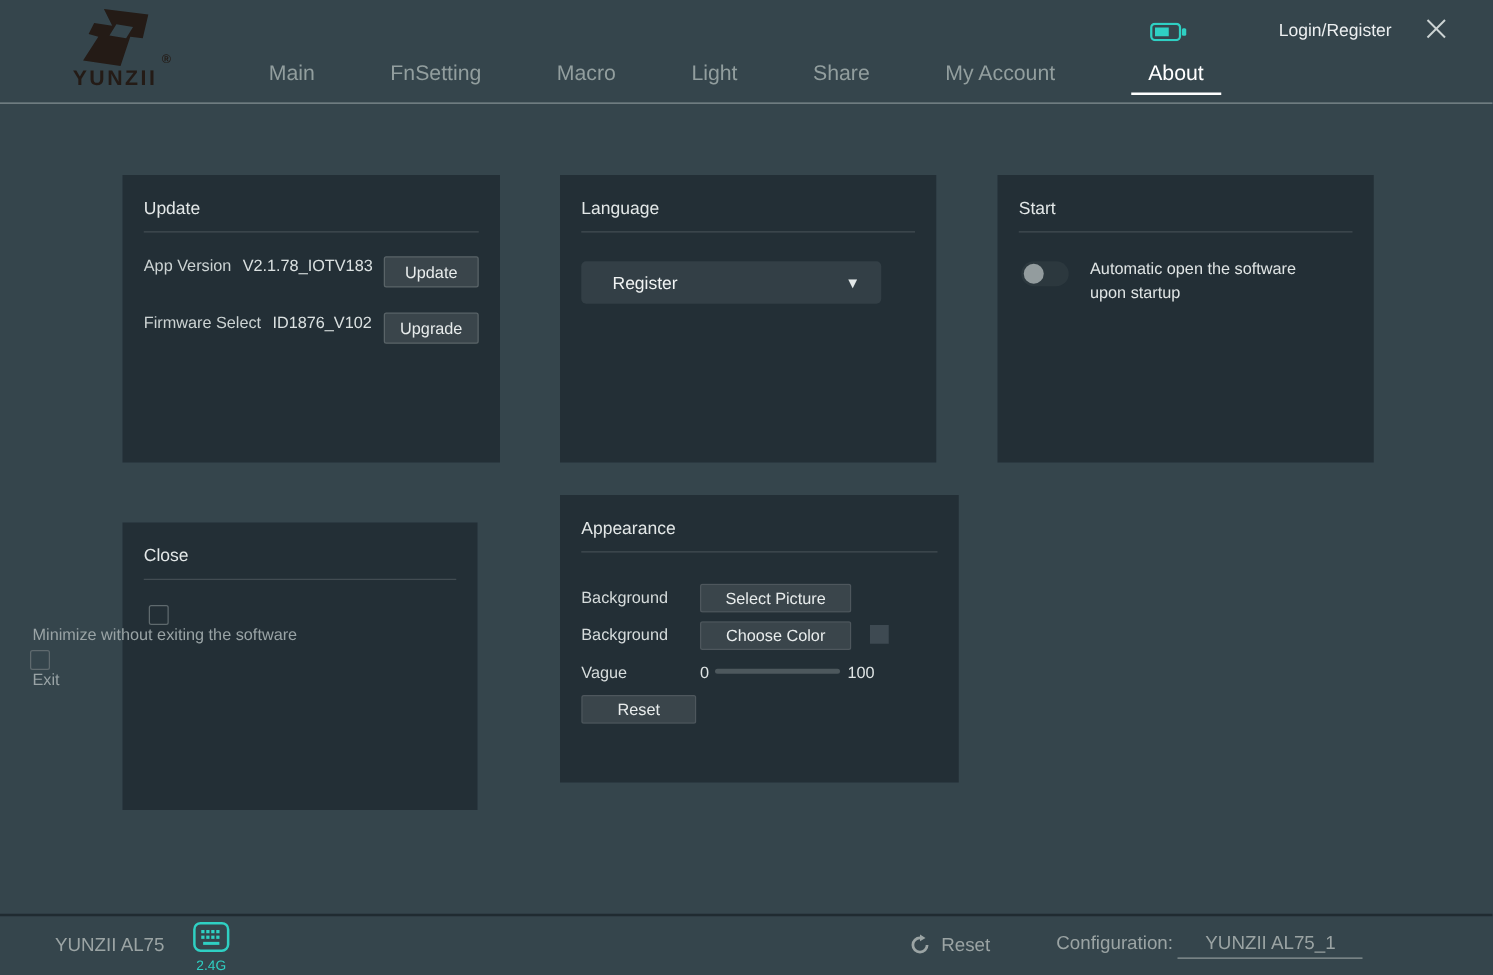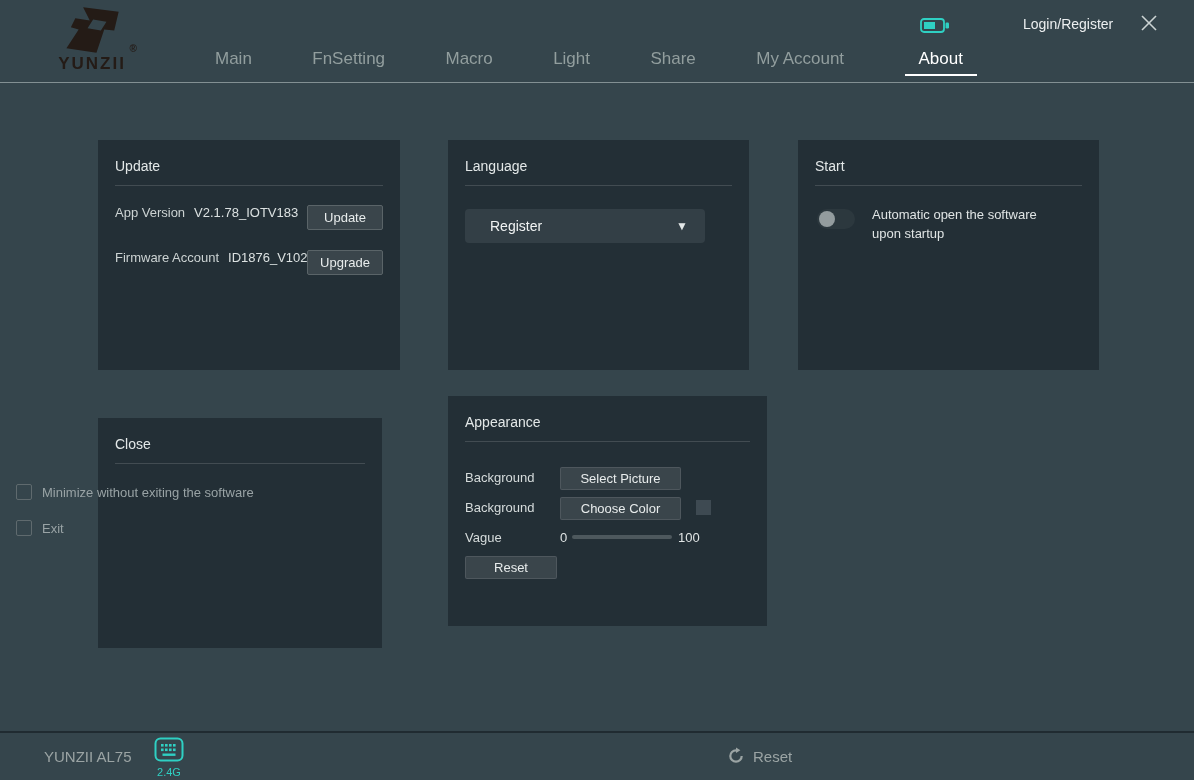--- a/index.html
+++ b/index.html
@@ -86,21 +86,21 @@
   .toggle-knob {
     position: absolute; left: 2px; top: 2px; width: 16px; height: 16px;
     background: #939c9e; border-radius: 50%;
   }
   .start-label {
     position: absolute; left: 74px; top: 66px; width: 190px;
     font-size: 13px; color: #dfe4e4; line-height: 1.45;
   }
 
   
-  .chk-row { position: absolute; left: 16px; display: flex; align-items: center; }
+  .chk-row { position: absolute; left: 16px; display: flex; align-items: center; flex-direction: column; }
   .chk-row.r1 { top: 484px; }
   .chk-row.r2 { top: 520px; }
   .checkbox {
     width: 16px; height: 16px; border: 1px solid #5f6a6e; border-radius: 2px;
     background: transparent; cursor: pointer; flex: none;
   }
   .chk-label { margin-left: 10px; font-size: 13px; color: #99a3a5; }
 
   
   .ap-label { position: absolute; font-size: 13px; color: #d6dcdc; }
@@ -185,21 +185,21 @@
   <div class="card-title">Update</div>
   <div class="card-divider"></div>
 
   <div class="u-row first">
     <span class="u-label">App Version</span>
     <span class="u-value">V2.1.78_IOTV183</span>
     <button class="btn u-btn">Update</button>
   </div>
 
   <div class="u-row second">
-    <span class="u-label">Firmware Account</span>
+    <span class="u-label">Firmware Select</span>
     <span class="u-value">ID1876_V102</span>
     <button class="btn u-btn">Upgrade</button>
   </div>
 </div>
 
 <div class="card card-language">
   <div class="card-title">Language</div>
   <div class="card-divider"></div>
 
   <div class="select">
@@ -270,13 +270,17 @@
   </div>
 
   <div class="footer-reset">
     <svg width="18" height="18" viewBox="0 0 18 18">
       <path d="M14.7 9 A5.7 5.7 0 1 1 9 3.3" fill="none" stroke="#9ba4a4" stroke-width="2.2"></path>
       <polygon points="9,0.6 9,6 13.4,3.3" fill="#9ba4a4"></polygon>
     </svg>
     <span class="footer-reset-label">Reset</span>
   </div>
 
+  <div class="config">
+    <span class="config-label">Configuration:</span>
+    <span class="config-value">YUNZII AL75_1</span>
+  </div>
 </div>
 
 </body></html>

